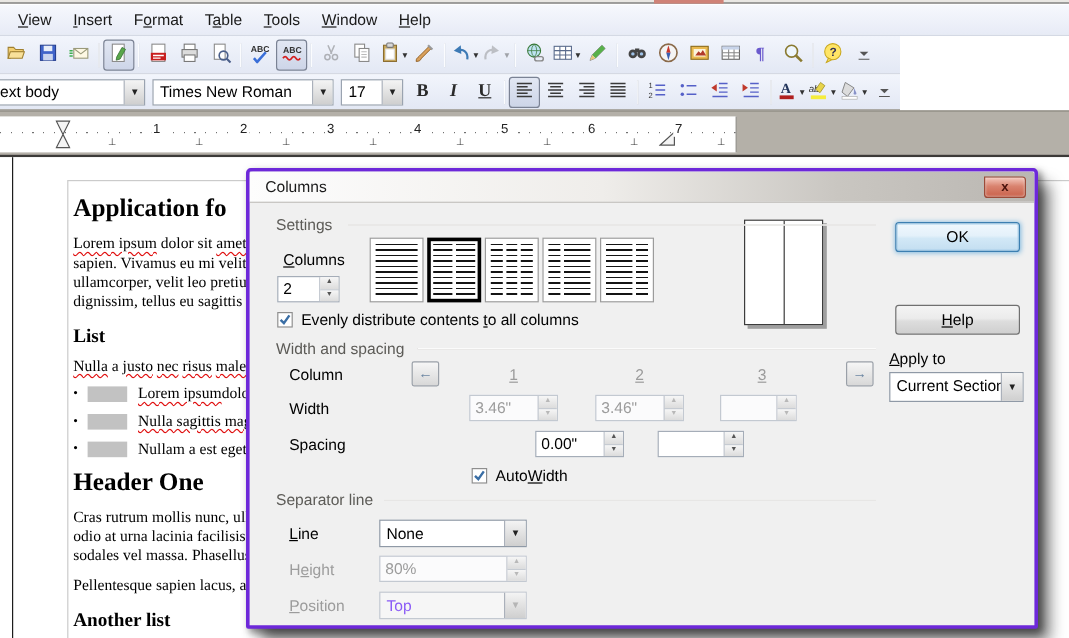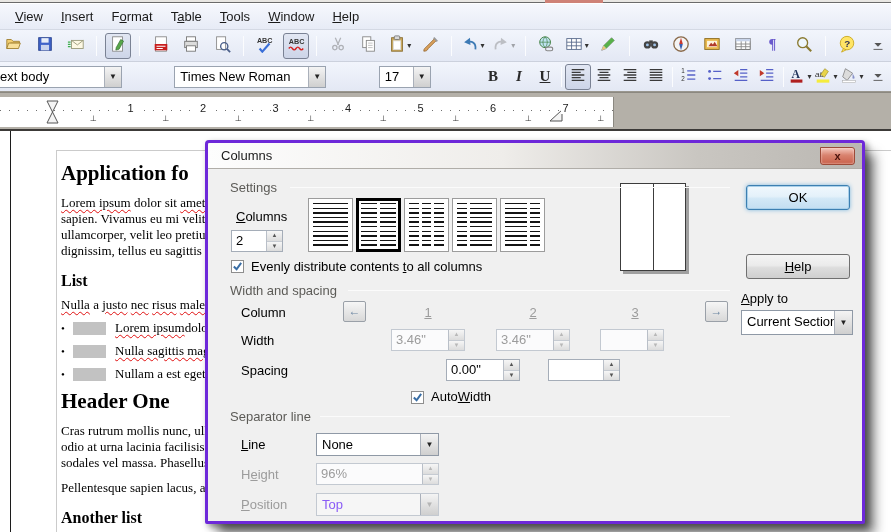--- a/index.html
+++ b/index.html
@@ -9,21 +9,21 @@
   
   .win-sliver { position:absolute; left:0; top:0; width:891px; height:3px; background:#e9e7e3; border-bottom:1px solid #6b6b6b; }
   .win-sliver .red-smudge { position:absolute; left:545px; top:0; width:58px; height:3px; background:#cf8277; }
 
   
   .menubar { position:absolute; left:0; top:4px; width:891px; height:26px; background:linear-gradient(#f6f8fd,#e7ebf6); display:flex; align-items:center; padding-left:6px; border-bottom:1px solid #d4d9e4; }
   .menu-item { padding:3px 9px; color:#1a1a1a; cursor:default; }
   .menu-item u { text-decoration:underline; }
 
   
-  .toolbar { position:absolute; left:0; width:891px; background:linear-gradient(#f2f5fc,#e3e8f4); display:flex; align-items:center;justify-content:space-between; }
+  .toolbar { position:absolute; left:0; width:750px; background:linear-gradient(#f2f5fc,#e3e8f4); display:flex; align-items:center; }
   .tb-main { top:30px; height:32px; padding-left:1px; border-bottom:1px solid #ccd1dd; }
   .tb-fmt  { top:62px; height:30px; padding-left:0; border-bottom:1px solid #9a978f; }
   .tb-btn { width:26px; height:26px; display:flex; align-items:center; justify-content:center; border:1px solid transparent; border-radius:3px; position:relative; }
   .tb-btn.toggled { border-color:#7a8294; background:linear-gradient(#e2e7f3,#cdd5e8); }
   .tb-btn.disabled { opacity:.4; }
   .tb-sep { width:1px; height:20px; background:#b6bac6; border-right:1px solid #fbfcfe; margin:0 3px; }
   .ddarr { font-size:8px; color:#333; margin-left:1px; width:9px; text-align:center; }
   .tb-text { font-family:"Liberation Serif",serif; font-size:15px; font-weight:bold; color:#2a2a2a; }
   .tb-text.i { font-style:italic; font-weight:bold; }
   .tb-text.u { text-decoration:underline; }
@@ -566,41 +566,41 @@
       </div>
   </div>
   <div class="spinner" style="left:340px;top:216px;width:72px;">
     <div class="sval"></div>
     <div class="spincol">
         <span>▲</span>
         <span>▼</span>
       </div>
   </div>
 
-  <div class="checkrow" style="left:203px;top:246px;align-items:flex-end;">
+  <div class="checkrow" style="left:185px;top:246px;">
     <span class="checkbox">
         <svg width="11" height="11" viewBox="0 0 12 12">
           <path d="M2 6l3 3 5-7" stroke="#3a6ea5" stroke-width="2.2" fill="none"></path>
         </svg>
       </span>
     <span>Auto<u>W</u>idth</span>
   </div>
 
   <span class="grp-label" style="left:22px;top:266px;">Separator line</span>
   <div class="grp-rule" style="left:112px;top:273px;width:410px;"></div>
 
   <span class="dlbl" style="left:33px;top:294px;"><u>L</u>ine</span>
   <div class="drop" style="left:108px;top:290px;width:123px;">
     <div class="sval">None</div>
     <div class="dbtn">▼</div>
   </div>
 
   <span class="dlbl dis" style="left:33px;top:324px;">H<u>e</u>ight</span>
   <div class="spinner dis" style="left:108px;top:320px;width:123px;">
-    <div class="sval">96%</div>
+    <div class="sval">80%</div>
     <div class="spincol">
         <span>▲</span>
         <span>▼</span>
       </div>
   </div>
 
   <span class="dlbl dis" style="left:33px;top:354px;"><u>P</u>osition</span>
   <div class="drop dis" style="left:108px;top:350px;width:123px;">
     <div class="sval">Top</div>
     <div class="dbtn">▼</div>

